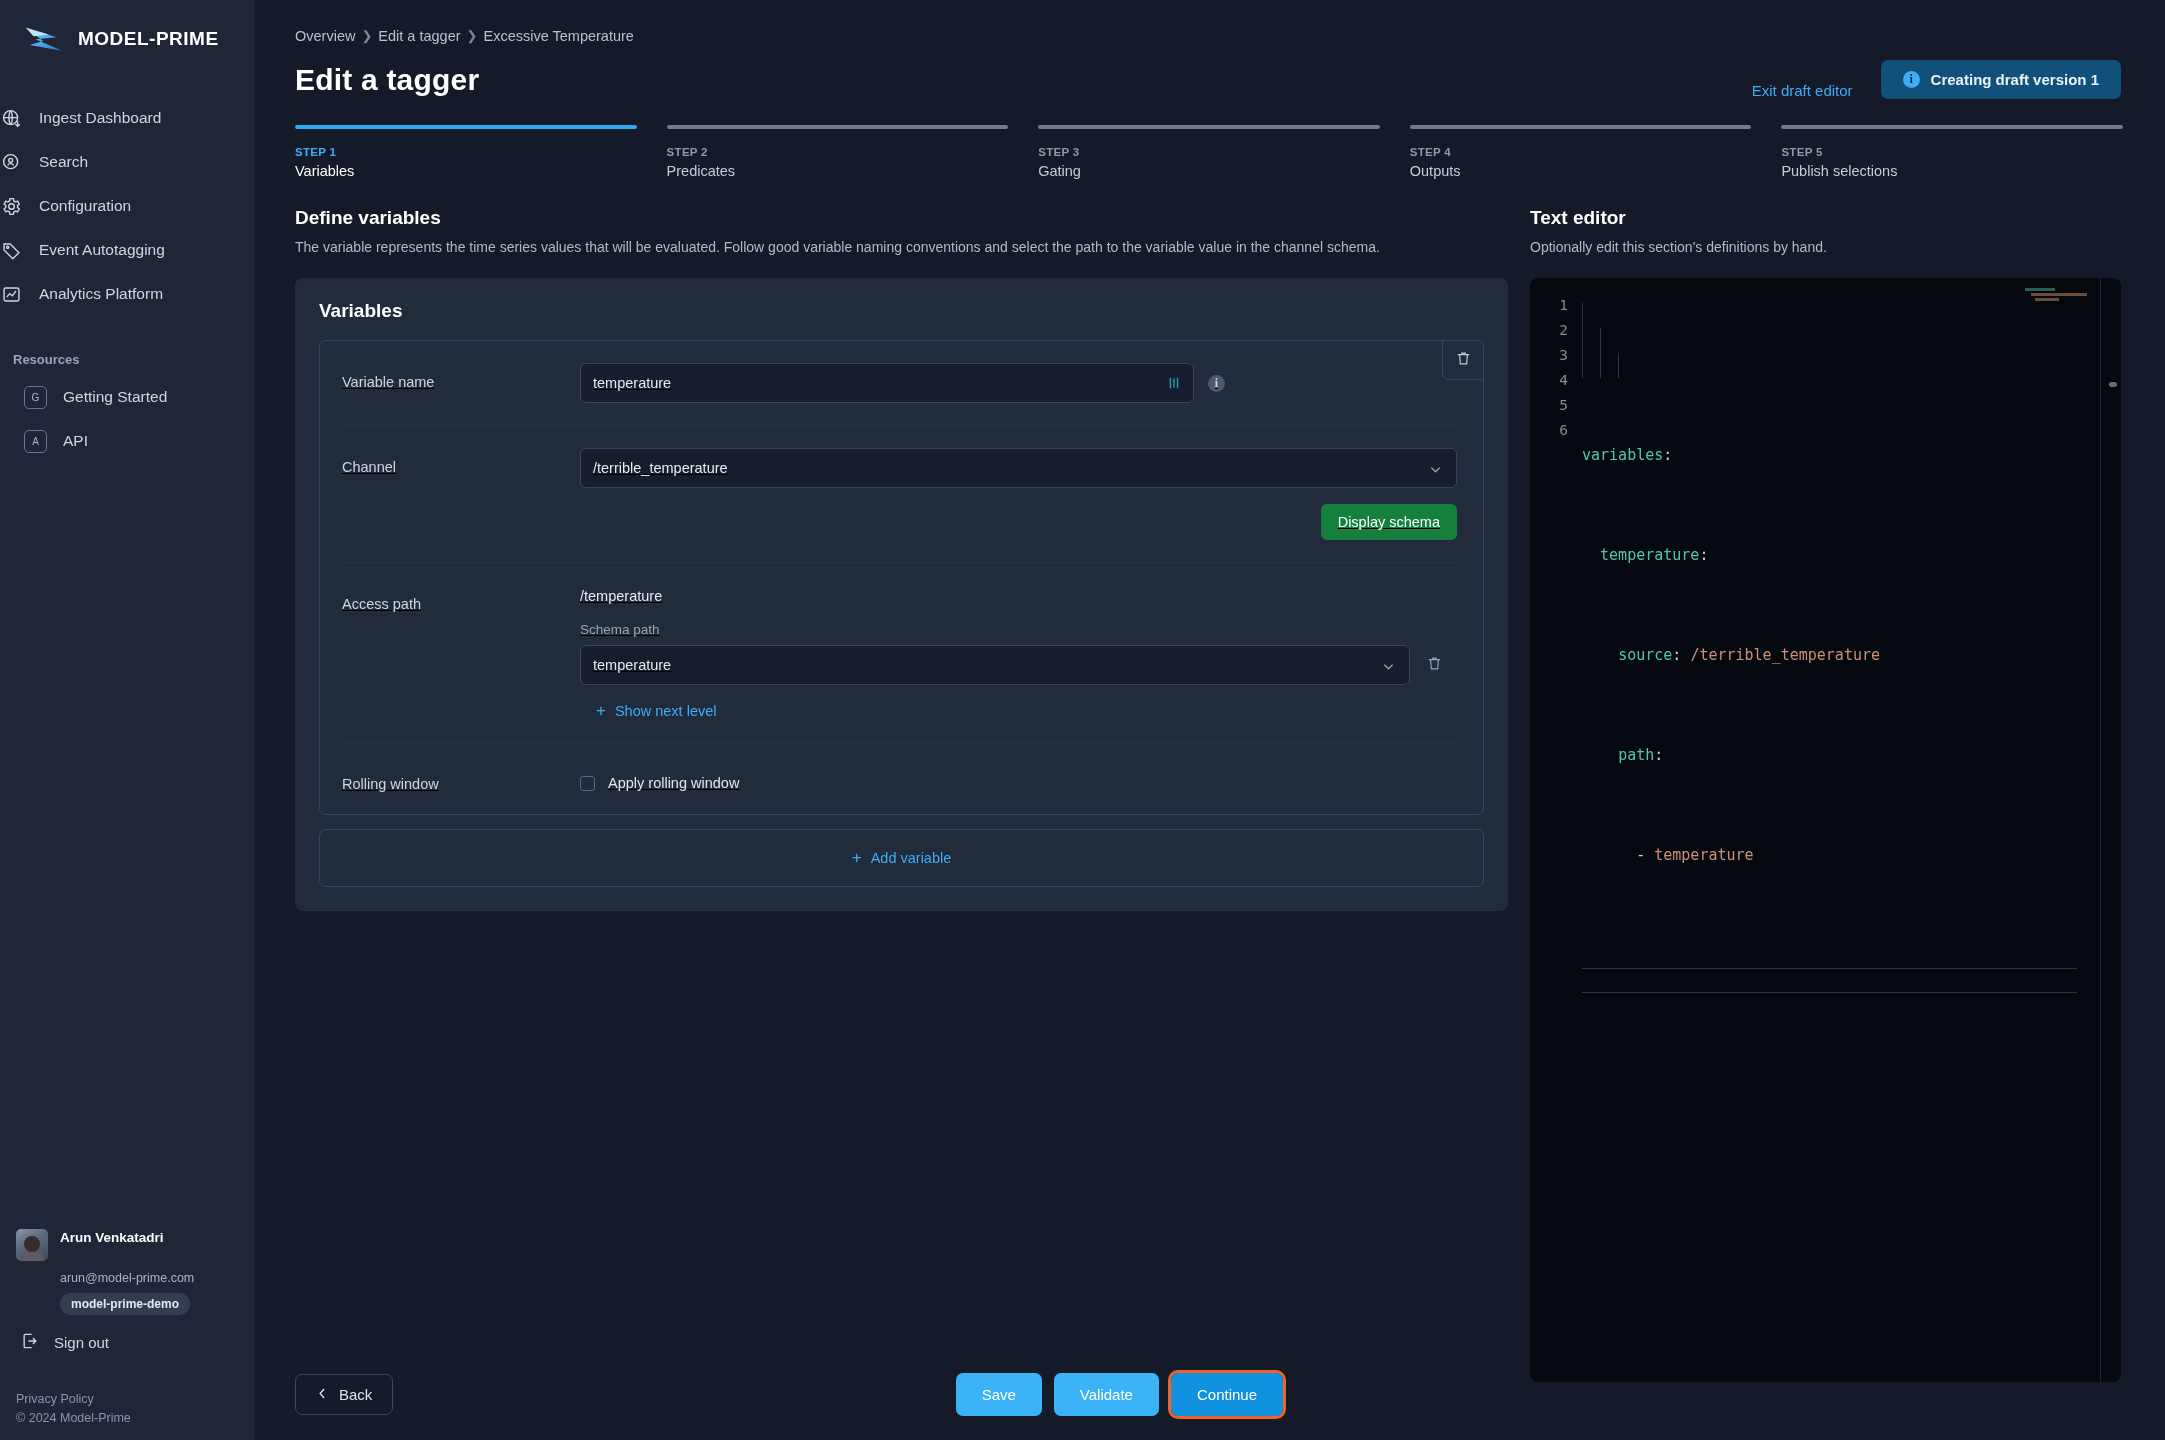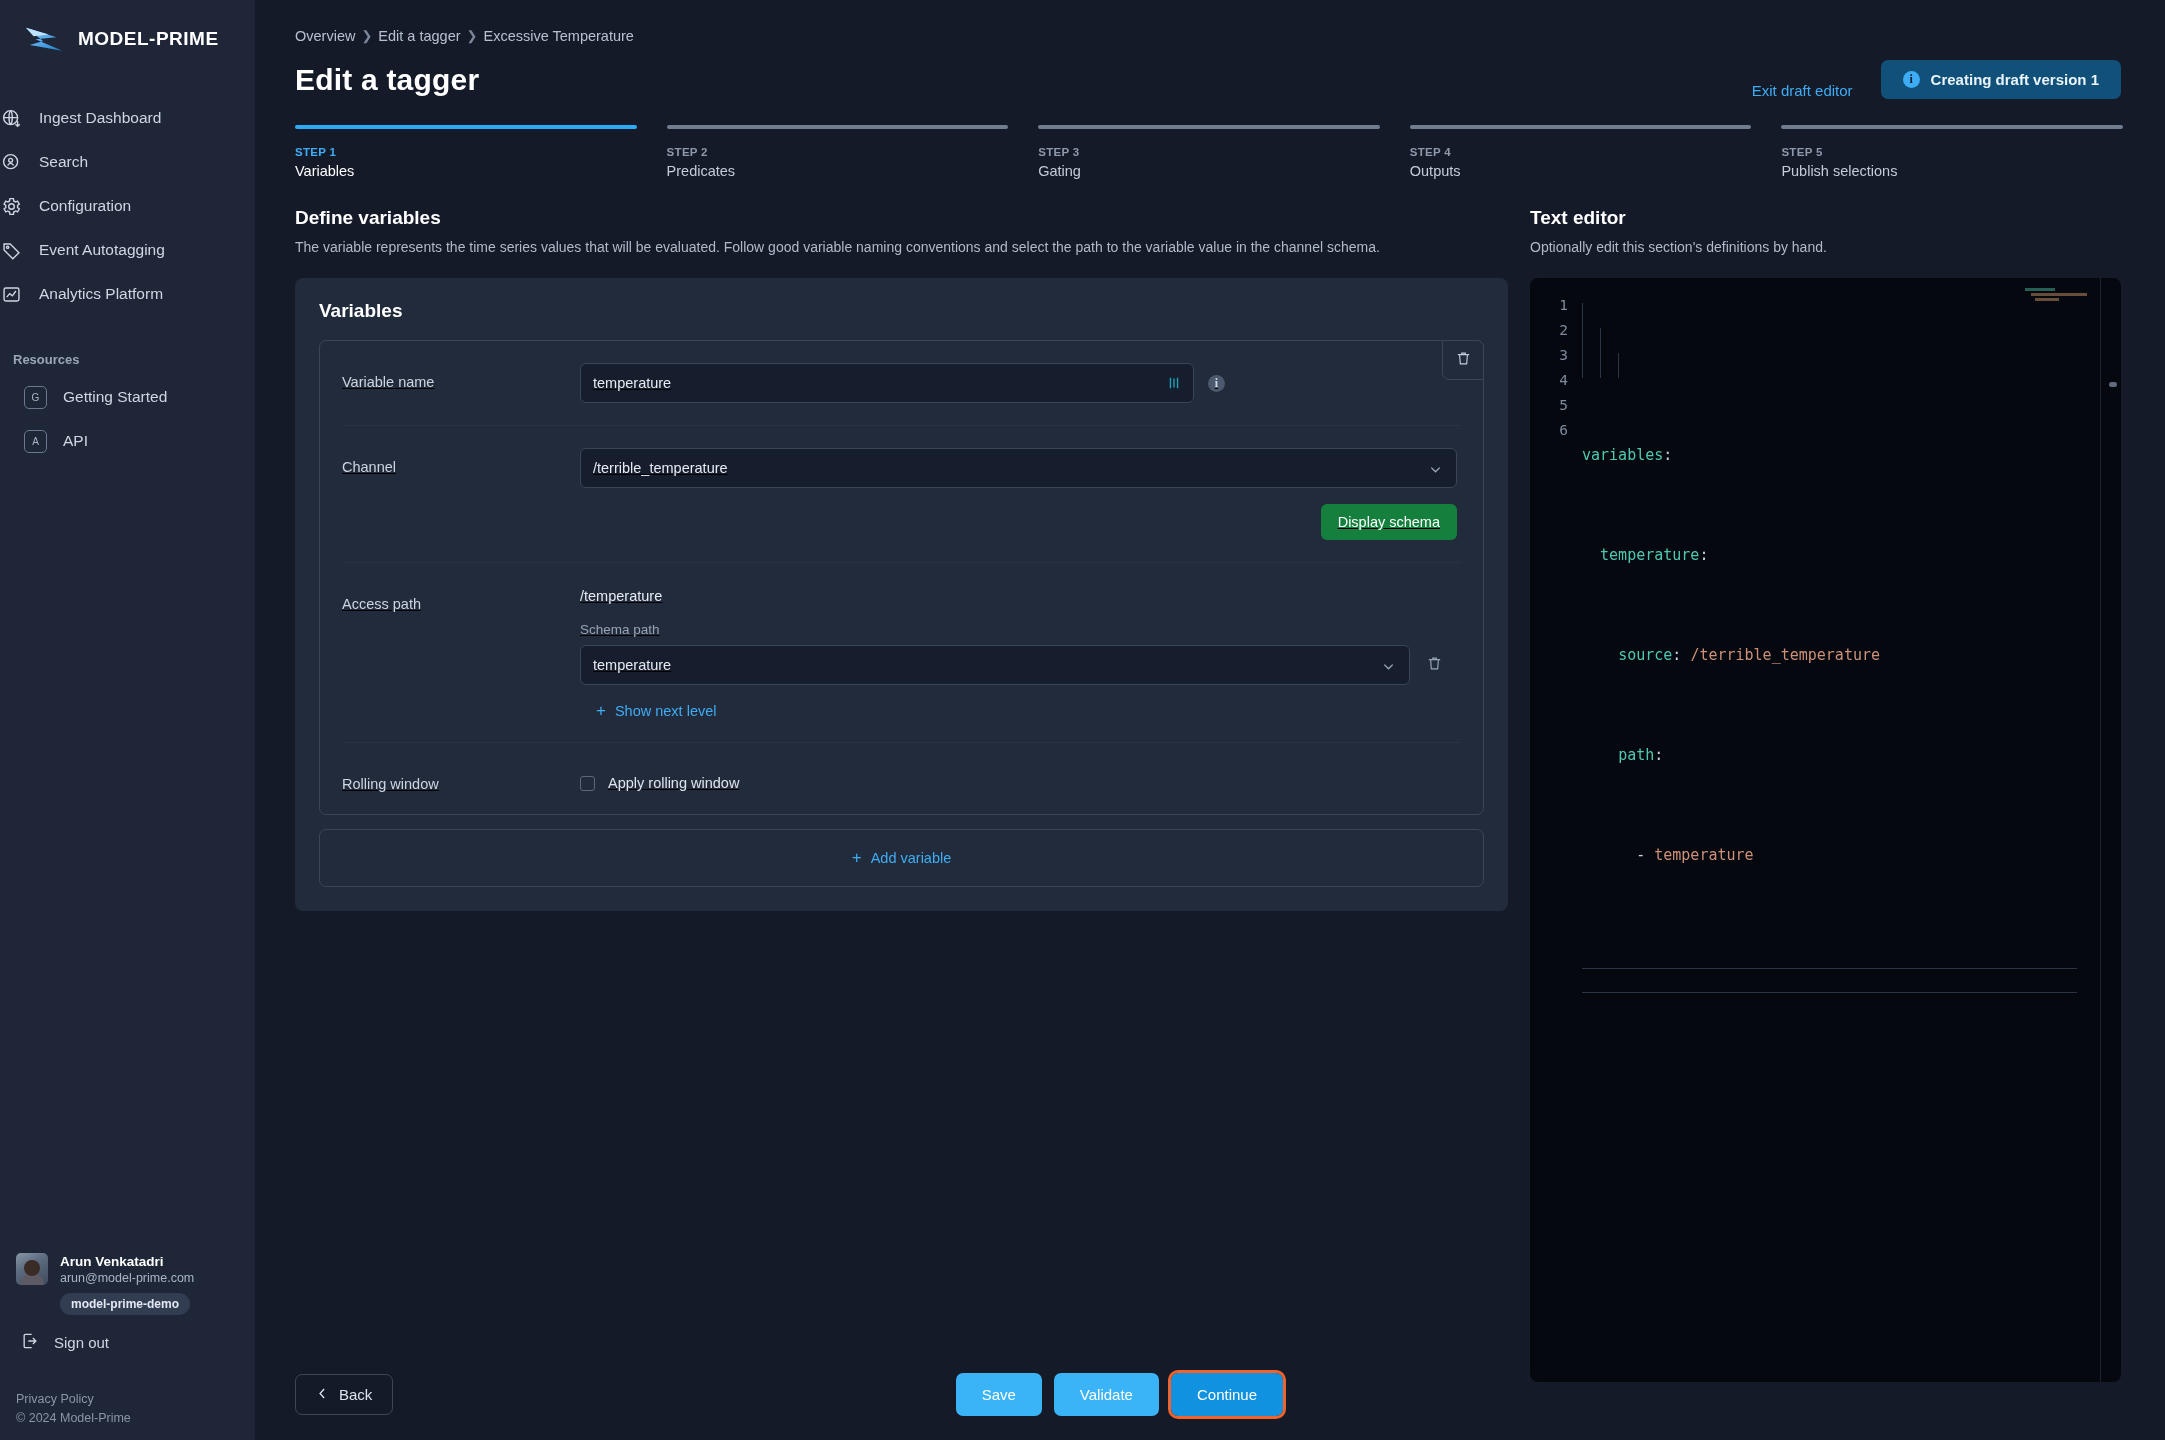--- a/index.html
+++ b/index.html
@@ -60,21 +60,21 @@
   }
   .avatar::after {
     content:""; position:absolute; left:8px; top:7px; width:16px; height:16px;
     border-radius:50%; background:#3a2b26;
   }
   .avatar::before {
     content:""; position:absolute; left:4px; bottom:0; width:24px; height:11px;
     border-radius:10px 10px 0 0; background:#5e5a63;
   }
   .user-name { font-size: 13.5px; font-weight: 700; color: #ffffff; line-height: 17px; }
-  .user-mail { font-size: 12.5px; color: #aab4c6; line-height: 17px; }
+  .user-mail { font-size: 12.5px; color: #aab4c6; line-height: 17px; margin-top: 24px; }
   .org-badge {
     display: inline-block; margin-top: 6px;
     background: #323d52; color: #e3e9f2;
     font-size: 12px; font-weight: 700;
     padding: 4px 11px; border-radius: 11px;
   }
   .signout {
     display: flex; align-items: center; gap: 14px;
     margin-top: 16px; color: #cfd6e2; font-size: 15px; cursor: pointer;
     padding-left: 4px;

